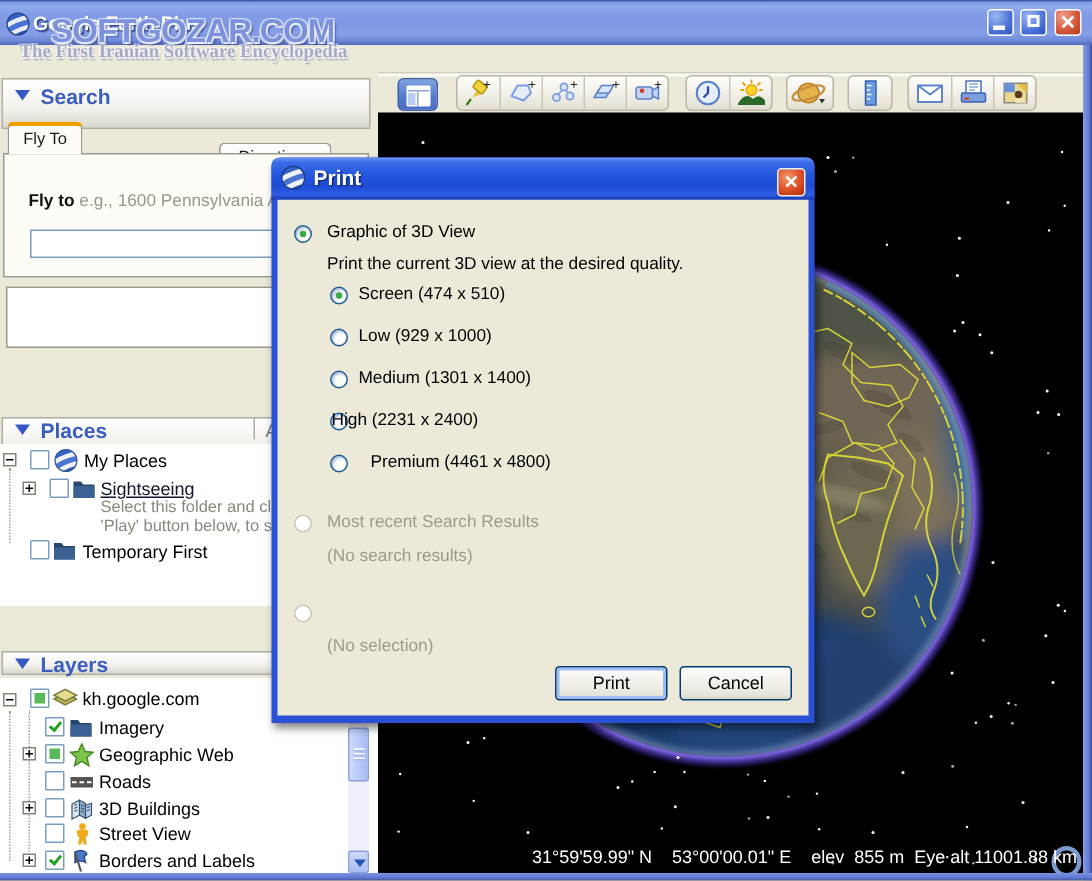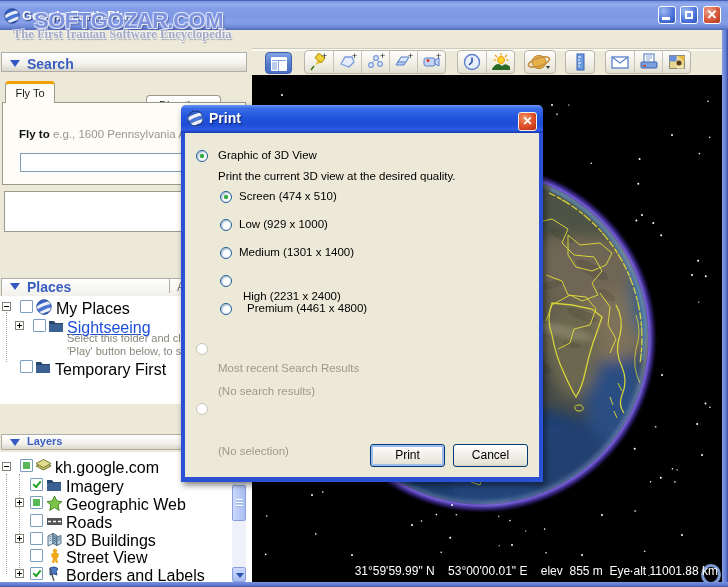--- a/index.html
+++ b/index.html
@@ -65,21 +65,21 @@
 #tab3 { left:146px; top:95px; width:75px; height:32px; line-height:18px; }
 #searchcard { position:absolute; left:2px; top:102px; width:244px; height:83px;
   background:#fdfcf7; border:1px solid #9a9a8e; z-index:2; }
 #flyto-lab { position:absolute; left:16px; top:25px; font-size:11.5px; white-space:nowrap; }
 #flyto-lab b { color:#111; font-weight:bold; }
 #flyto-lab span { color:#9a968a; }
 #flyto-input { position:absolute; left:17px; top:50px; width:220px; height:19px; background:#fff; border:1px solid #7f9db9; }
 #resultsbox { position:absolute; left:4px; top:191px; width:242px; height:41px; background:#fff; border:1px solid #9a9a8e; }
 
 .treebox { position:absolute; background:#fff; }
-.trow { position:absolute; font-size:16px; color:#000; white-space:nowrap; }
+.trow { position:absolute; font-size:12px; color:#000; white-space:nowrap; }
 .expander { position:absolute; width:9px; height:9px; border:1px solid #848478; background:#fff;
   z-index:2; }
 .expander i { position:absolute; left:1px; top:3px; width:5px; height:1px; background:#000; }
 .expander.plus i::after { content:""; position:absolute; left:2px; top:-2px; width:1px; height:5px; background:#000; }
 .cb { position:absolute; width:13px; height:13px; border:1px solid #7c9ebd; background:#fff; border-radius:1px; }
 .cb.checked::after { content:""; position:absolute; left:2px; top:2px; width:6px; height:3px;
   border-left:2px solid #21a121; border-bottom:2px solid #21a121; transform:rotate(-50deg); }
 .cb.part::after { content:""; position:absolute; left:2px; top:2px; width:7px; height:7px; background:#57b957; }
 .dot-v { position:absolute; width:1px; border-left:1px dotted #a0a096; }
 
@@ -114,21 +114,21 @@
   text-shadow:1px 1px 1px rgba(0,0,30,.6); }
 #dlg-close { position:absolute; left:337px; top:7px; width:19px; height:19px; border-radius:3px;
   border:1px solid #f4f0e8; background:radial-gradient(circle at 35% 30%, #f09a6a 0%, #e35830 45%, #c03010 90%);
   color:#fff; font-size:12px; font-weight:bold; text-align:center; line-height:17px; }
 .radio { position:absolute; width:12px; height:12px; border-radius:50%; background:#fff; border:1px solid #1d5d94;
   box-shadow:inset 1px 1px 2px rgba(60,110,160,.5); }
 .radio.sel::after { content:""; position:absolute; left:3px; top:3px; width:4px; height:4px; border-radius:50%;
   background:#35ac3f; box-shadow:0 0 1px #2a8a33; }
 .radio.dis { border-color:#c8c5b5; box-shadow:none; }
 .dtext { position:absolute; font-size:11.5px; color:#000; white-space:nowrap; }
-.dgray { color:#9d9a8d;margin-top:20px; }
+.dgray { color:#9d9a8d; }
 .xpbtn { position:absolute; width:75px; height:23px; border:1px solid #003c74; border-radius:3px;
   background:linear-gradient(#ffffff,#f2f0ea 45%,#e8e6da 85%,#d8d5c8);
   font-size:12px; color:#000; text-align:center; line-height:21px; }
 #btn-print { left:189px; top:339px; box-shadow:inset 0 0 0 2px #9ebcf0; }
 #btn-cancel { left:272px; top:339px; }
 </style>
 </head>
 <body>
 <div id="stage">
 
@@ -154,21 +154,21 @@
   <div class="abs capbtn" id="btn-max" style="left:680px;"><span style="display:inline-block;width:8px;height:8px;border:2px solid #fff;margin-top:3px;"></span></div>
   <div class="abs capbtn" id="btn-close" style="left:703px;">✕</div>
 
   <div class="abs" id="wm1">SOFTGOZAR.COM</div>
   <div class="abs" id="wm2">The First Iranian Software Encyclopedia</div>
 
 
   <div class="abs" id="toolstrip"></div>
 
   <div class="abs" id="sidebarbg"></div>
-  <div class="abs phead" style="top:52px;height:20px;">
+  <div class="abs phead" style="top:52px;height:34px;">
       <div class="tri"></div>
       <div class="lab">Search</div>
     </div>
   <div class="abs tab" id="tab1">Fly To</div>
   <div class="abs tab" id="tab3">Directions</div>
   <div class="abs" id="searchcard">
     <div id="flyto-lab"><b>Fly to</b> <span>e.g., 1600 Pennsylvania Ave, 20500</span></div>
     <div id="flyto-input"></div>
   </div>
   <div class="abs" id="resultsbox"></div>
@@ -204,34 +204,34 @@
   <div class="abs trow" style="left:56px;top:300px;">My Places</div>
 
   <div class="abs expander plus" style="left:15px;top:321px;">
       <i></i>
     </div>
   <div class="abs cb" style="left:33px;top:319px;"></div>
   <svg class="abs" style="left:48px;top:318px" width="16" height="16" viewBox="0 0 16 16">
     <path d="M1 3 h5 l1.5 2 H15 v9 H1 Z" fill="#27486e"></path>
     <path d="M1 6 h14 v8 H1 Z" fill="#3a6191"></path>
   </svg>
-  <div class="abs trow" style="left:67px;top:319px;color:#1d4ed8;text-decoration:underline;">Sightseeing</div>
+  <div class="abs trow" style="left:67px;top:319px;color:#0f172a;text-decoration:underline;">Sightseeing</div>
   <div class="abs trow" style="left:67px;top:332px;color:#8a877c;font-size:11px;">Select this folder and click the</div>
   <div class="abs trow" style="left:67px;top:345px;color:#8a877c;font-size:11px;">'Play' button below, to start the tour</div>
 
   <div class="abs cb" style="left:20px;top:360px;"></div>
   <svg class="abs" style="left:35px;top:359px" width="16" height="16" viewBox="0 0 16 16">
     <path d="M1 3 h5 l1.5 2 H15 v9 H1 Z" fill="#27486e"></path>
     <path d="M1 6 h14 v8 H1 Z" fill="#3a6191"></path>
   </svg>
   <div class="abs trow" style="left:55px;top:361px;">Temporary First</div>
 
   <div class="abs phead" style="top:434px;height:16px;">
       <div class="tri" style="top:4px"></div>
-    <div style="position:absolute;left:25px;top:0px;font-size:11px;font-weight:bold;color:#3a5dc0;">Layers</div>
+    <div style="position:absolute;left:25px;top:0px;font-size:14px;font-weight:bold;color:#3a5dc0;">Layers</div>
   </div>
   <div class="abs treebox" style="left:0;top:452px;width:252px;height:130px;"></div>
 
   <div class="abs dot-v" style="left:6px;top:474px;height:100px;"></div>
   <div class="abs dot-v" style="left:19px;top:474px;height:100px;"></div>
   <div class="abs expander" style="left:2px;top:462px;">
       <i></i>
     </div>
   <div class="abs cb part" style="left:20px;top:459px;"></div>
   <svg class="abs" style="left:35px;top:458px" width="17" height="17" viewBox="0 0 17 17">
@@ -589,21 +589,21 @@
     <div class="dtext" style="left:37px;top:44px;">Graphic of 3D View</div>
     <div class="dtext" style="left:37px;top:65px;">Print the current 3D view at the desired quality.</div>
 
     <div class="radio sel" style="left:39px;top:86px;"></div>
     <div class="dtext" style="left:58px;top:85px;">Screen (474 x 510)</div>
     <div class="radio" style="left:39px;top:114px;"></div>
     <div class="dtext" style="left:58px;top:113px;">Low (929 x 1000)</div>
     <div class="radio" style="left:39px;top:142px;"></div>
     <div class="dtext" style="left:58px;top:141px;">Medium (1301 x 1400)</div>
     <div class="radio" style="left:39px;top:170px;"></div>
-    <div class="dtext" style="left:62px;top:169px;margin-top:16px;">High (2231 x 2400)</div>
+    <div class="dtext" style="left:40px;top:169px;">High (2231 x 2400)</div>
     <div class="radio" style="left:39px;top:198px;"></div>
     <div class="dtext" style="left:66px;top:197px;">Premium (4461 x 4800)</div>
 
     <div class="radio dis" style="left:15px;top:238px;"></div>
     <div class="dtext dgray" style="left:37px;top:237px;">Most recent Search Results</div>
     <div class="dtext dgray" style="left:37px;top:260px;">(No search results)</div>
 
     <div class="radio dis" style="left:15px;top:298px;"></div>
     <div class="dtext dgray" style="left:37px;top:320px;">(No selection)</div>
 

